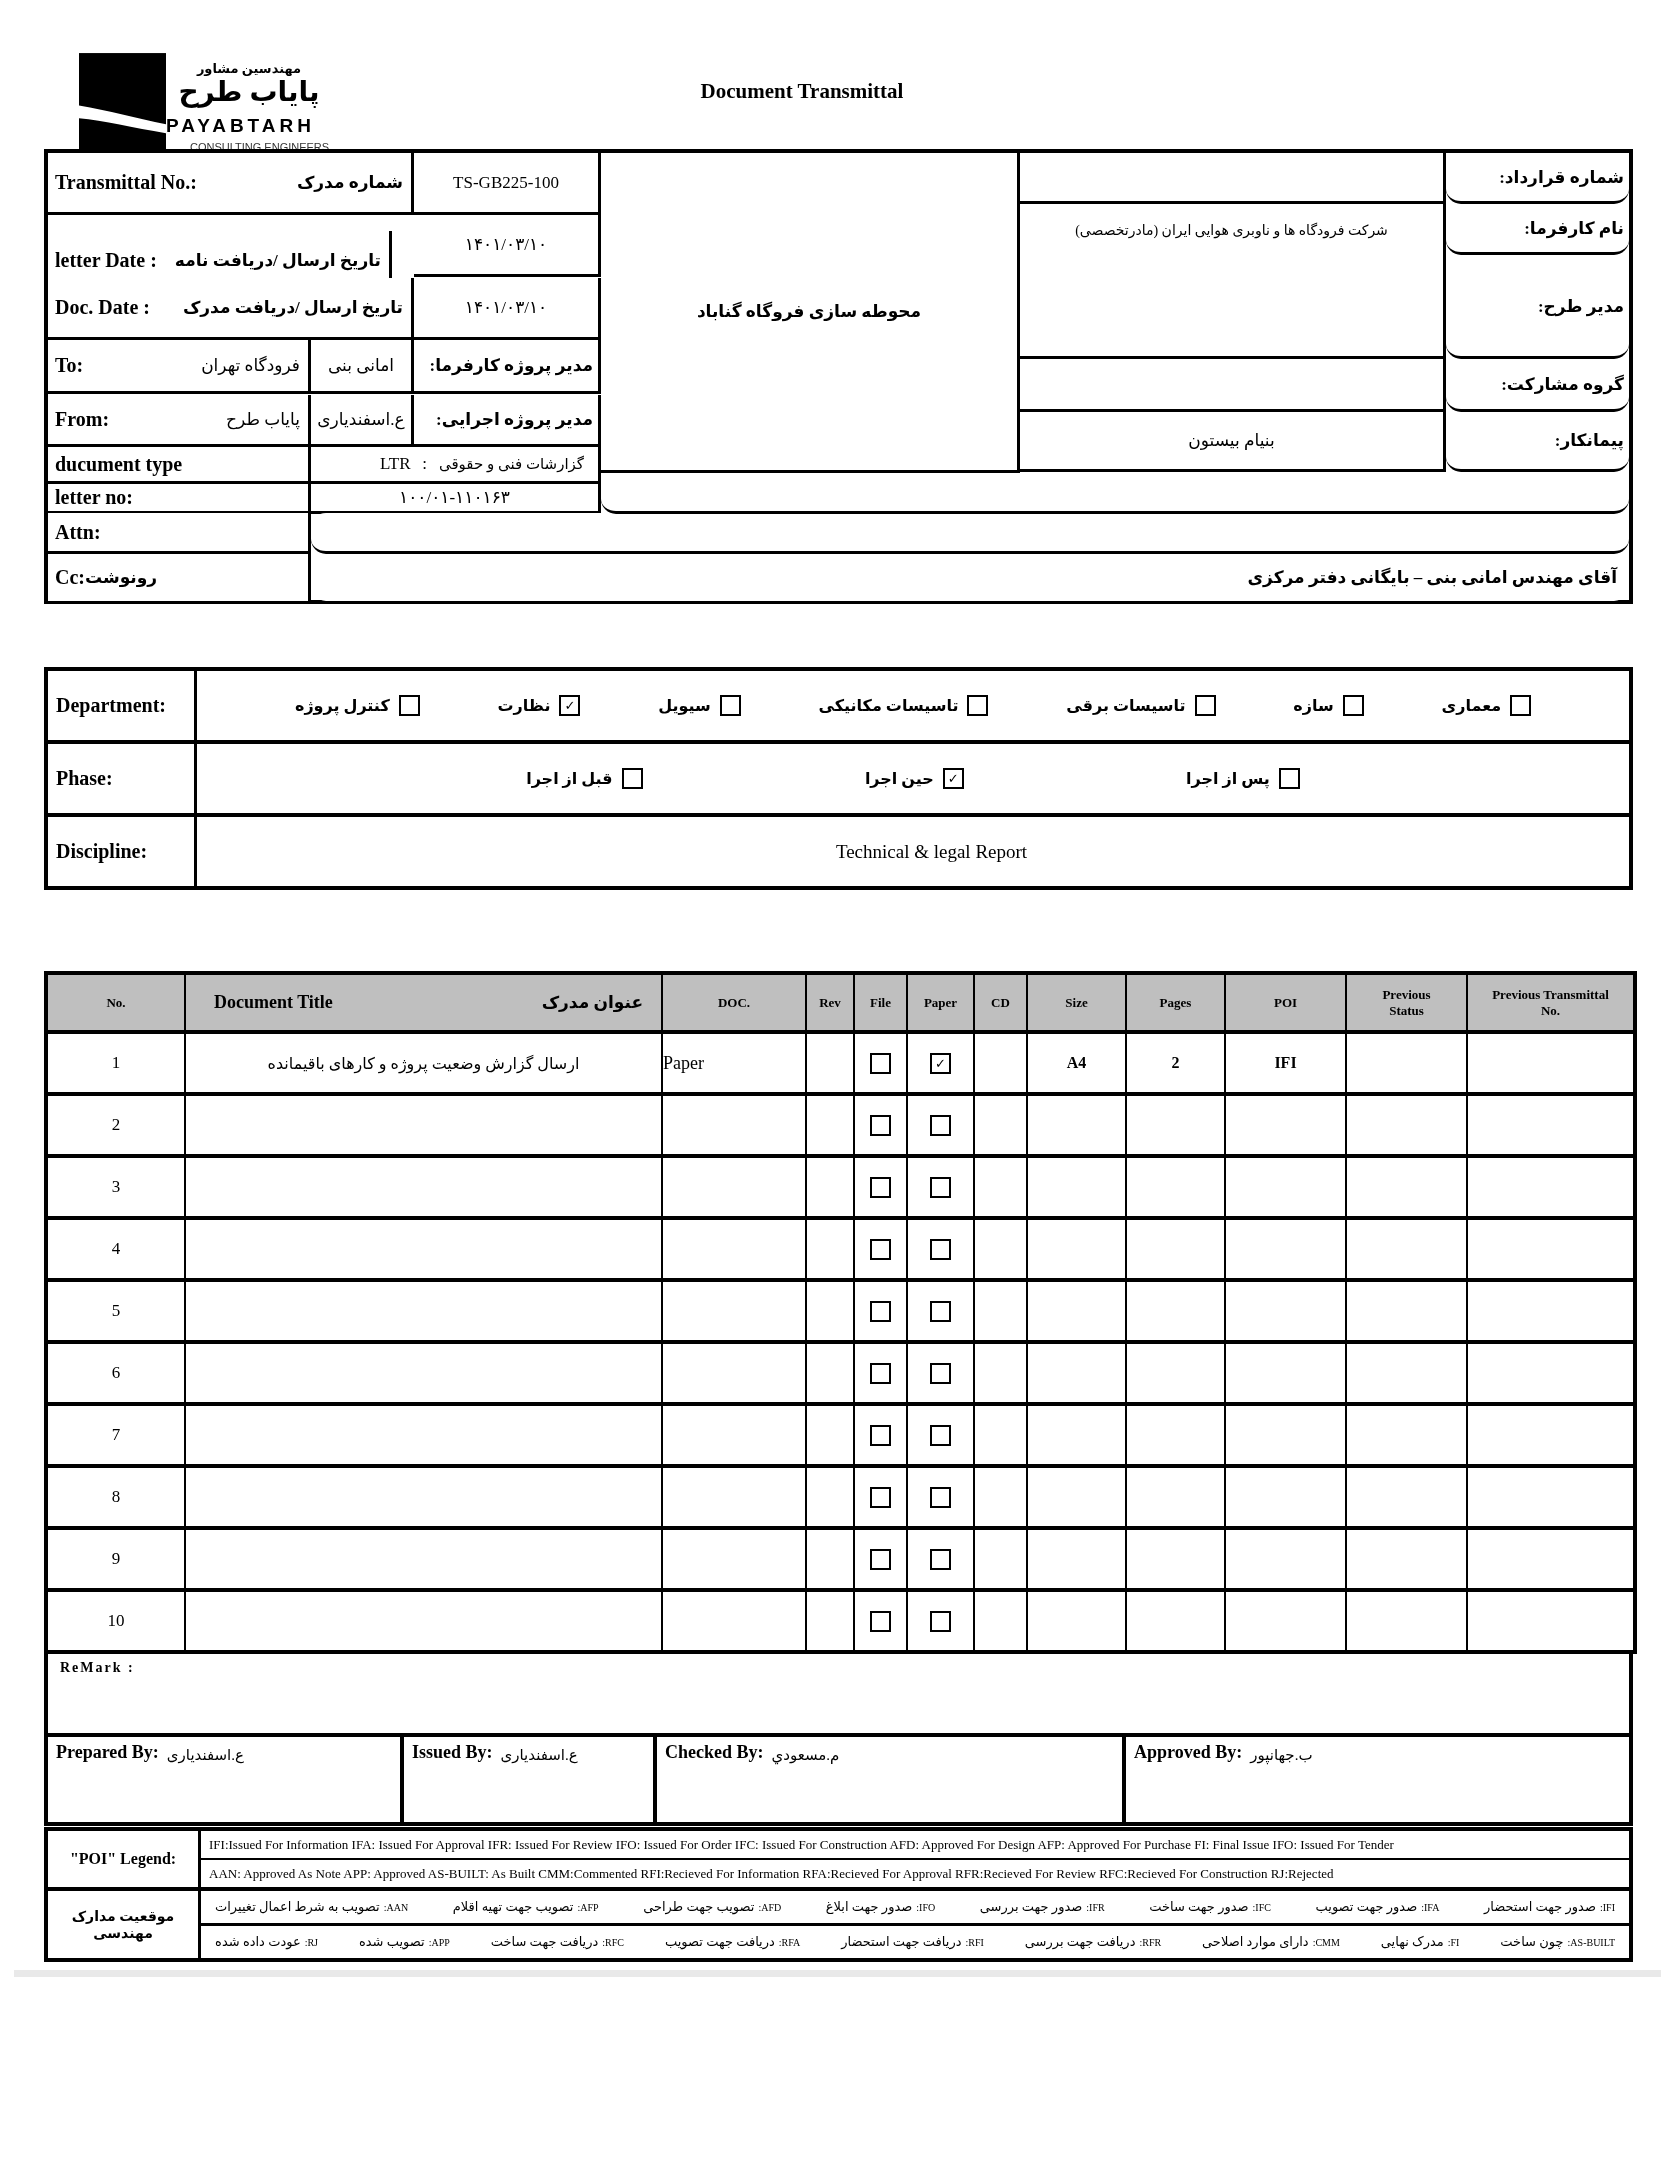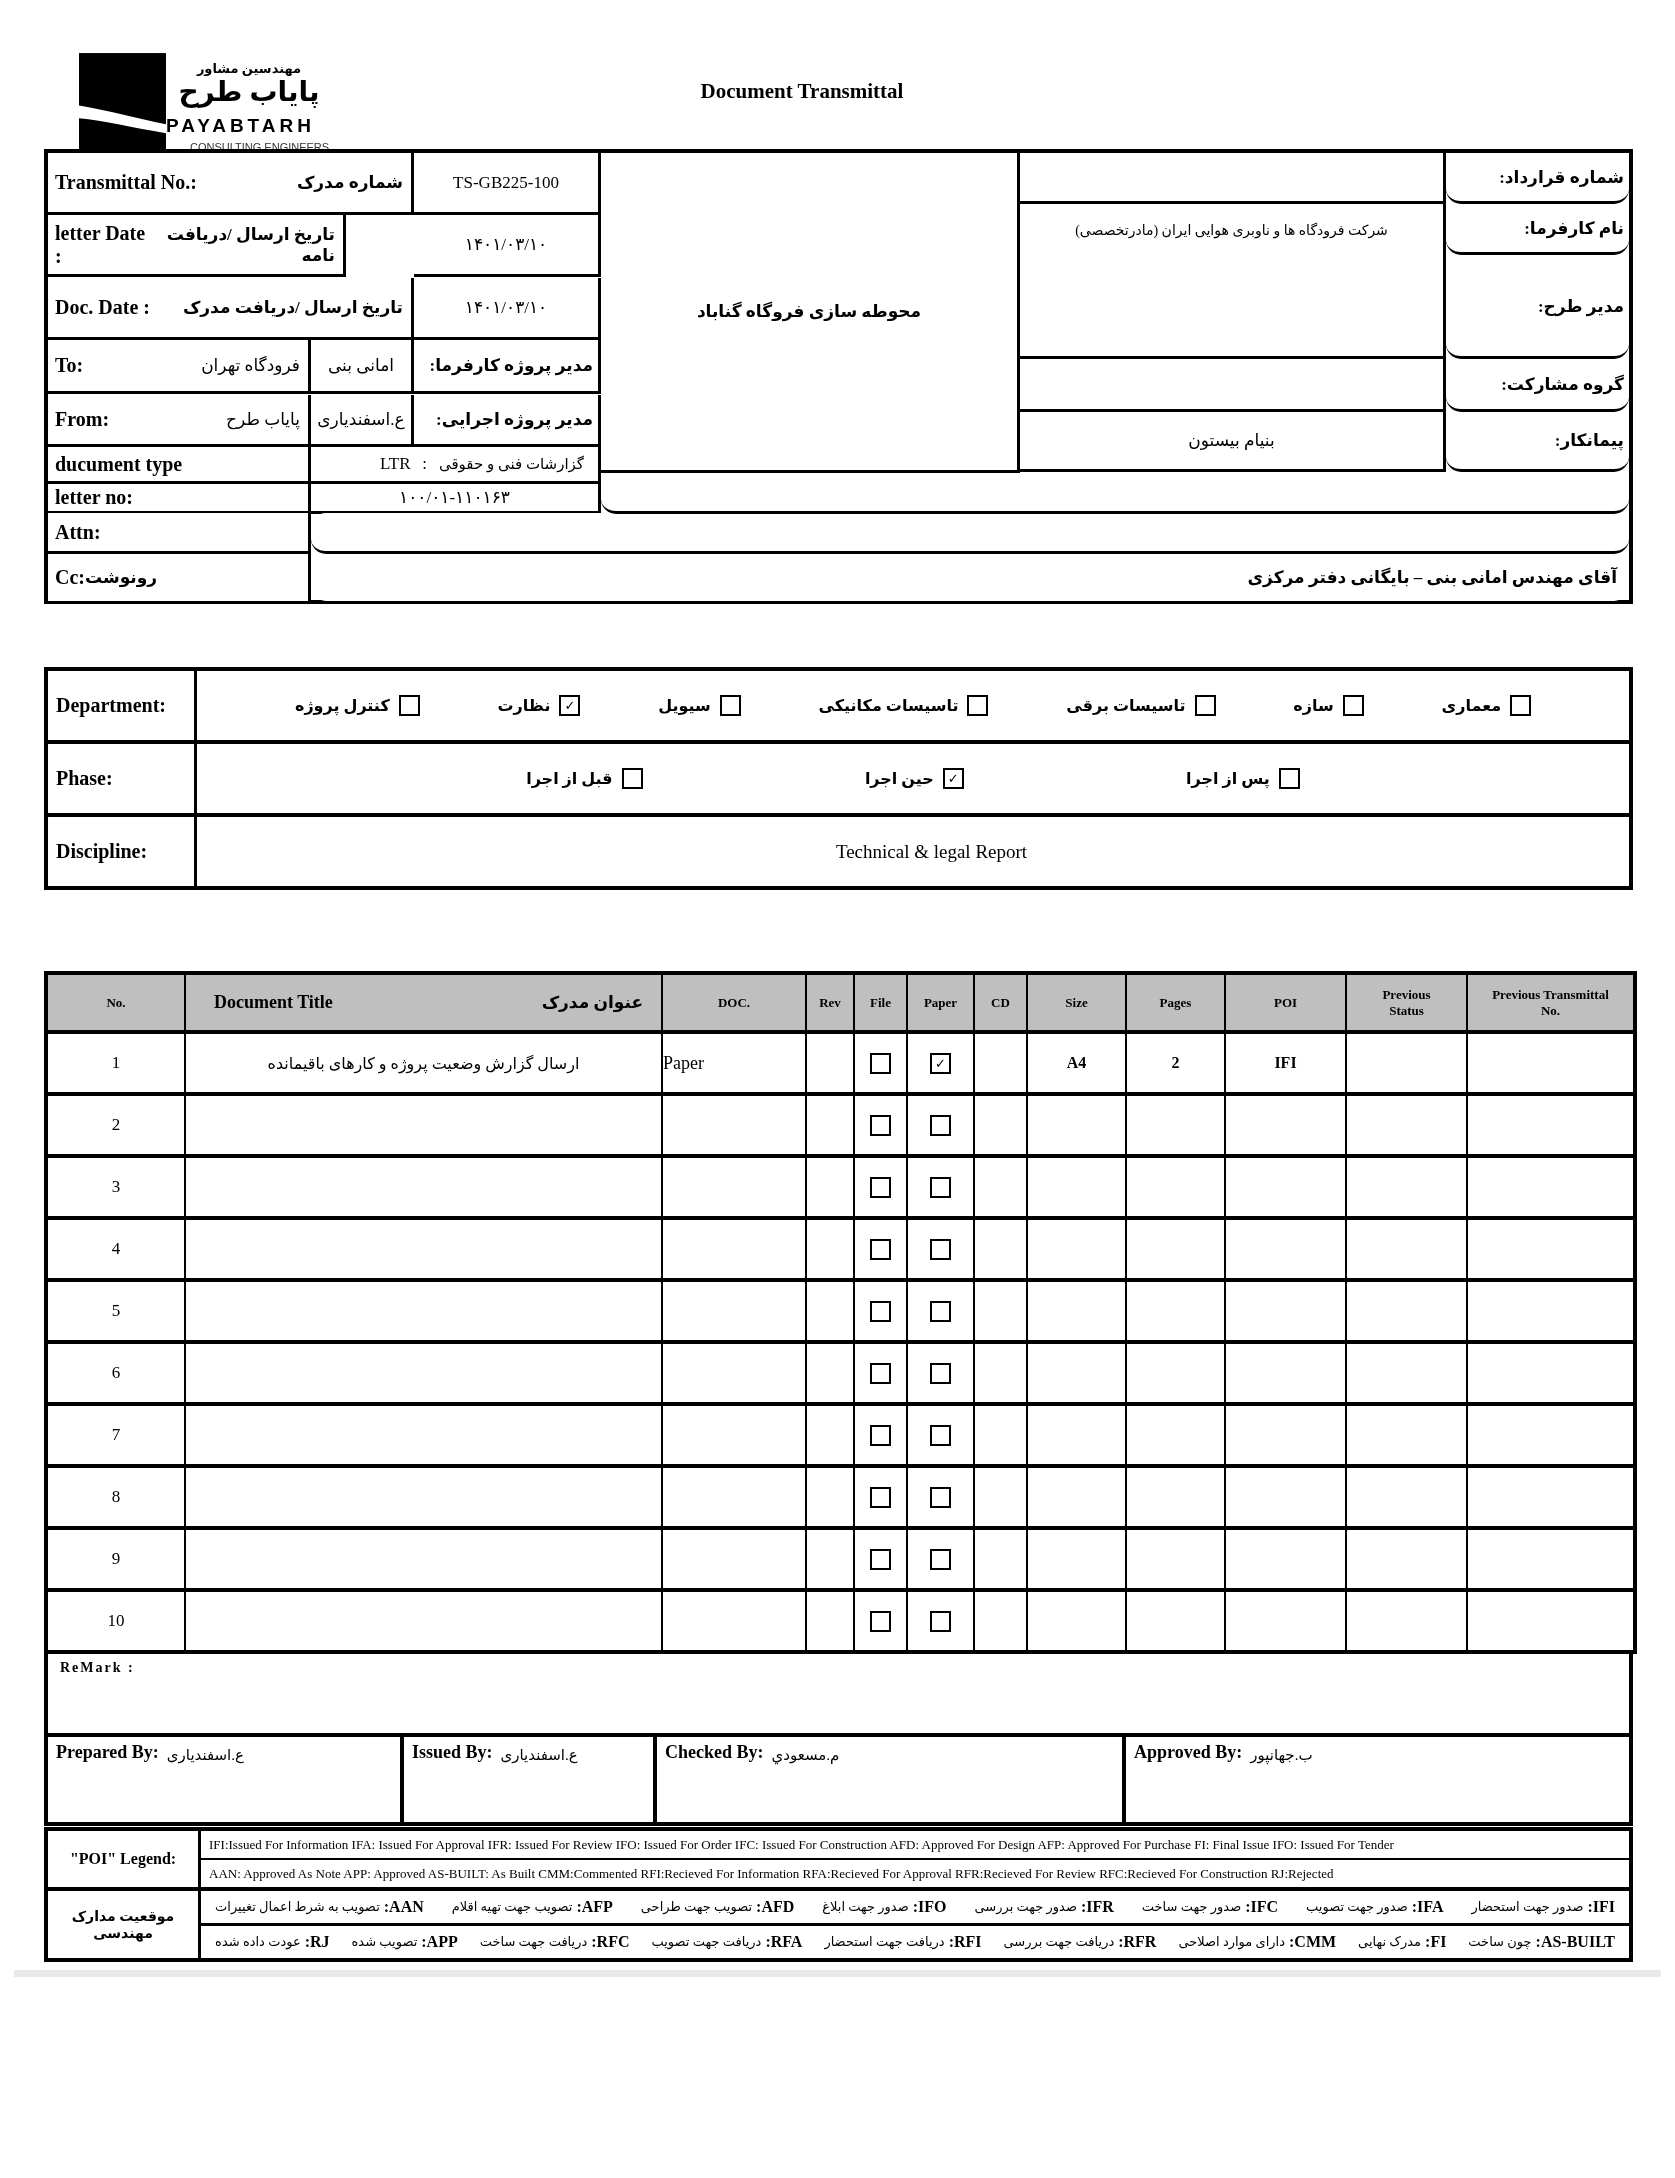--- a/index.html
+++ b/index.html
@@ -67,21 +67,21 @@
   #legend{left:44px;top:1827px;width:1589px;border:4px solid #000;}
   .leg-sec{display:flex;border-bottom:4px solid #000;}
   .leg-sec:last-child{border-bottom:none;}
   .leg-label{width:153px;border-right:3px solid #000;display:flex;align-items:center;justify-content:center;font-weight:bold;box-sizing:border-box;text-align:center;}
   .leg-lines{flex:1;display:flex;flex-direction:column;}
   .leg-line-en{height:27px;border-bottom:2px solid #000;display:flex;align-items:center;padding:0 8px;font-size:13px;white-space:nowrap;}
   .leg-line-en:last-child{border-bottom:none;}
   .leg-line-fa{height:32px;border-bottom:3px solid #000;display:flex;align-items:center;justify-content:space-between;direction:rtl;padding:0 14px;}
   .leg-line-fa:last-child{border-bottom:none;}
   .leg-item{display:inline-flex;align-items:center;gap:4px;direction:rtl;white-space:nowrap;}
-  .leg-code{font-size:16px;font-weight:bold;}
+  .leg-code{font-size:10px;font-weight:normal;}
   .leg-fa{font-size:13px;}
   .poi-label{font-size:16px;}
   .eng-label{font-size:14px;direction:rtl;}
   .scan-strip{left:14px;top:1970px;width:1647px;height:7px;background:#e9e9e9;}
 </style>
 </head>
 <body>
 
 <div>
 
@@ -100,21 +100,21 @@
   <div class="abs doc-title">Document Transmittal</div>
 
   <div class="abs" id="info-table">
 
     <div class="cell flexsb" style="left:0;top:0;width:366px;height:62px;">
       <span class="lbl-en">Transmittal No.:</span>
       <span class="lbl-fa">شماره مدرک</span>
     </div>
     <div class="cell center val" style="left:366px;top:0;width:187px;height:62px;">TS-GB225-100</div>
 
-    <div class="cell flexsb" style="left:0;top:62px;width:298px;height:62px;">
+    <div class="cell flexsb" style="left:0;top:78px;width:344px;height:62px;">
       <span class="lbl-en">letter Date  :</span>
       <span class="lbl-fa">تاریخ ارسال /دریافت نامه</span>
     </div>
     <div class="cell center val" style="left:366px;top:62px;width:187px;height:62px;" dir="ltr">۱۴۰۱/۰۳/۱۰</div>
 
     <div class="cell flexsb" style="left:0;top:125px;width:366px;height:62px;">
       <span class="lbl-en">Doc. Date :</span>
       <span class="lbl-fa">تاریخ ارسال /دریافت مدرک</span>
     </div>
     <div class="cell center val" style="left:366px;top:125px;width:187px;height:62px;" dir="ltr">۱۴۰۱/۰۳/۱۰</div>

